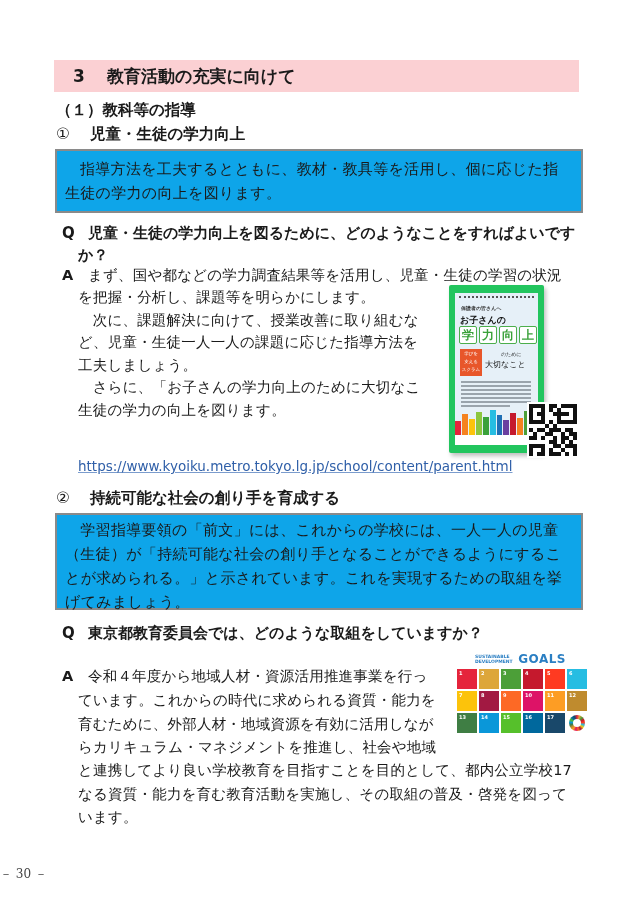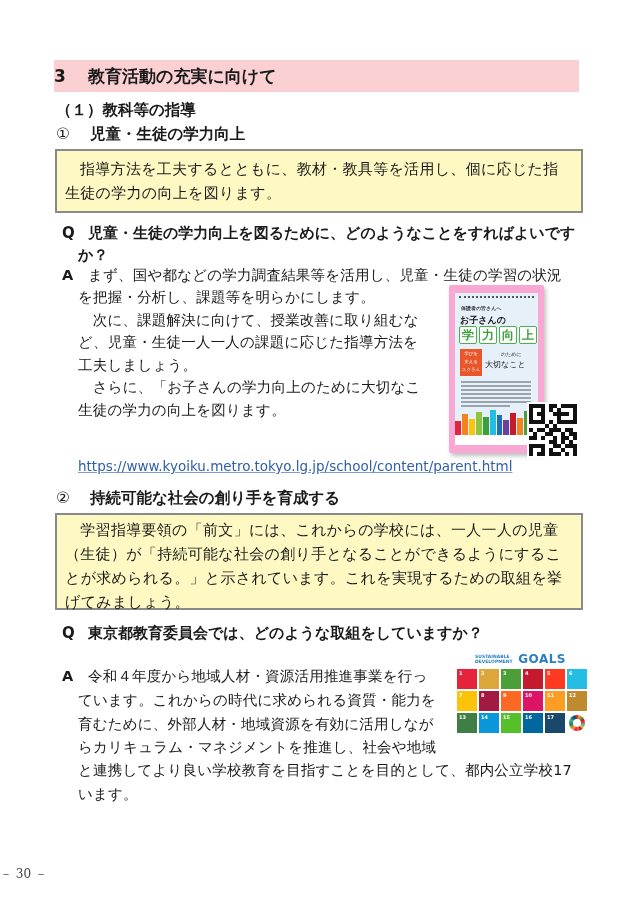--- a/index.html
+++ b/index.html
@@ -6,46 +6,46 @@
     body {
       width: 634px; height: 900px; position: relative; overflow: hidden;
       font-family: "DejaVu Sans", "Liberation Sans", sans-serif;
       color: #1a1a1a;
     }
     .abs { position: absolute; }
     .section-band {
       left: 54px; top: 60px; width: 525px; height: 32px;
       background: #fbd0d3;
       font-weight: bold; font-size: 17px; line-height: 32px;
-      box-sizing: border-box; padding-left: 0;
+      box-sizing: border-box; padding-left: 19px;
     }
     .section-band .num { display: inline-block; width: 34px; }
     .h2 { font-weight: bold; font-size: 15.5px; line-height: 22px; }
     .h3 { font-weight: bold; font-size: 15.5px; line-height: 22px; }
     .h3 .circ { display: inline-block; width: 34px; font-weight: normal; }
     .box {
       left: 55px; width: 528px; box-sizing: border-box;
-      background: #fef9c3; border: 2px solid #8a8a8a;
+      background: #0ea5e9; border: 2px solid #8a8a8a;
       font-size: 15px; line-height: 24px; padding: 6px 8px 6px 8px;
       letter-spacing: 0.3px;
     }
     .box .indent { padding-left: 15px; }
     .qa-letter { font-weight: bold; display: inline-block; width: 26px; }
     .q-text { font-weight: bold; font-size: 15px; line-height: 22px; }
     .body-text { font-size: 14.5px; line-height: 22.5px; letter-spacing: 0.2px; }
     .url {
       color: #2f5fa8; font-size: 13.5px; line-height: 18px;
       text-decoration: underline; text-decoration-color: #7b9ccd;
     }
     .footer { font-family: "DejaVu Serif", serif; font-size: 12px; color: #444; }
 
     
     .pamphlet {
       left: 449px; top: 285px; width: 95px; height: 168px;
-      background: #f9a8d4; border-radius: 2px;
+      background: #22c55e; border-radius: 2px;
       box-shadow: 2px 3px 4px rgba(0,0,0,0.25);
     }
     .pamphlet .sheet {
       position: absolute; left: 6px; top: 8px; width: 83px; height: 152px;
       background: #e6f0f8;
     }
     .pamphlet .rings {
       position: absolute; left: 4px; top: 3px; width: 75px; height: 3px;
       border-top: 2px dotted #555;
     }
@@ -354,20 +354,21 @@
 <div class="abs body-text" style="left:62px; top:665px; width:390px;">
   <span class="qa-letter">A</span><span>令和４年度から地域人材・資源活用推進事業を行っ</span>
 </div>
 <div class="abs body-text" style="left:78px; top:689px; width:375px; line-height:23.5px;">
   <div>ています。これからの時代に求められる資質・能力を</div>
   <div>育むために、外部人材・地域資源を有効に活用しなが</div>
   <div>らカリキュラム・マネジメントを推進し、社会や地域</div>
 </div>
 <div class="abs body-text" style="left:78px; top:759px; width:520px; line-height:23.5px;">
   <div>と連携してより良い学校教育を目指すことを目的として、都内公立学校17</div>
+  <div>なる資質・能力を育む教育活動を実施し、その取組の普及・啓発を図って</div>
   <div>います。</div>
 </div>
 
 <div class="abs sdgs">
   <div class="logo">
     <span class="small"><span>SUSTAINABLE</span><br><span>DEVELOPMENT</span></span>
     <span class="goals">GOALS</span>
   </div>
   <div class="grid" id="sdggrid">
       <div style="background: rgb(229, 36, 59);">1</div>

